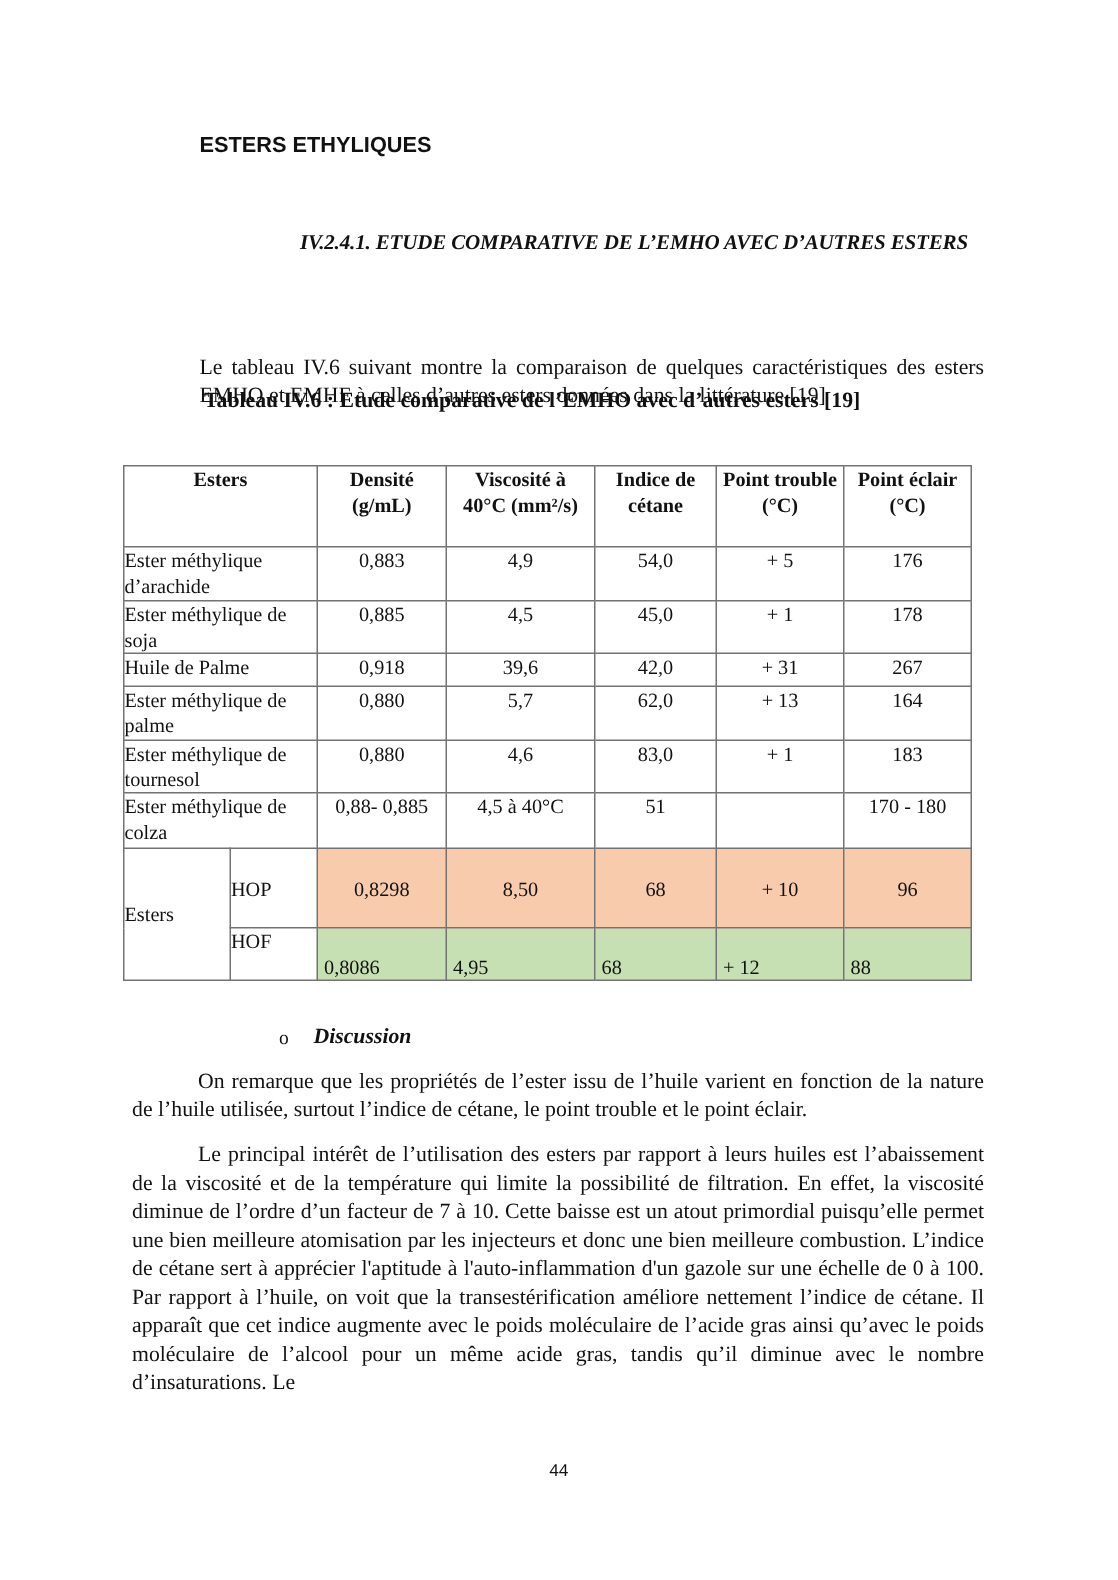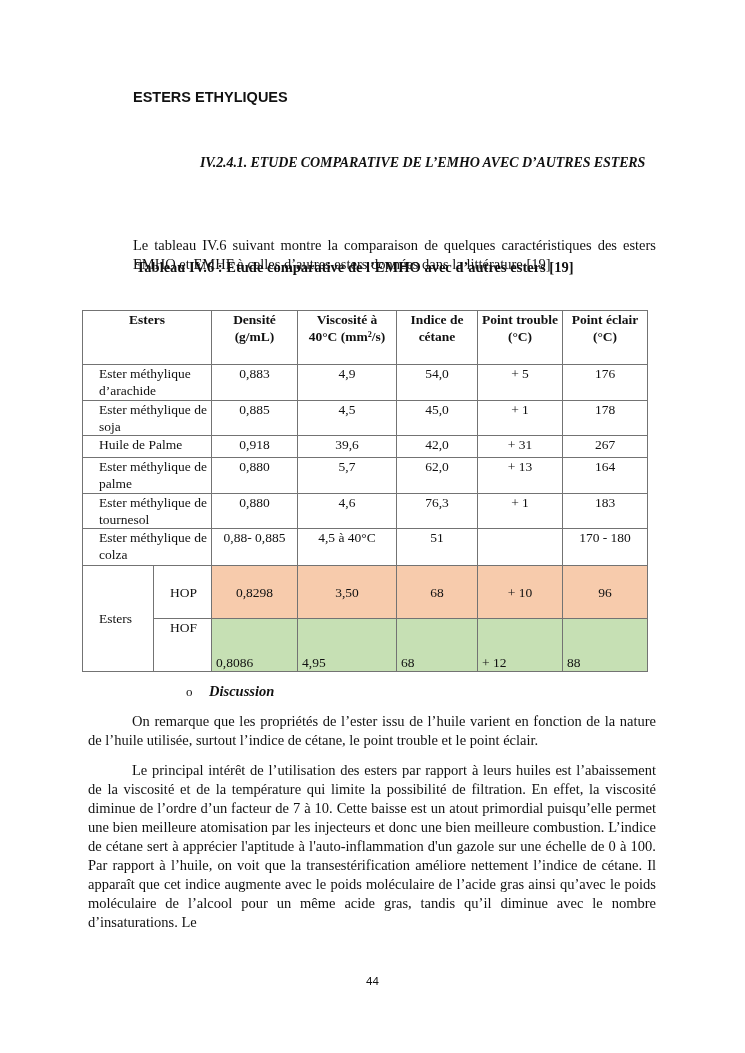--- a/index.html
+++ b/index.html
@@ -14,21 +14,21 @@
         font-style:italic; font-size:14px; letter-spacing:-0.1px; }
   .intro { left:133px; top:193px; width:523px; font-family:"Liberation Serif",serif;
            font-size:14.5px; line-height:19px; text-align:justify;margin-top:43px; }
   .caption { left:136px; top:259px; font-family:"Liberation Serif",serif; font-weight:bold;
              font-size:14.5px; }
   table.t { position:absolute; left:82px; top:310px; border-collapse:collapse;
             font-family:"Liberation Serif",serif; font-size:13.5px; line-height:17px; }
   table.t td, table.t th { border:1px solid #737373; padding:0 4px; vertical-align:top; }
   table.t th { font-weight:bold; text-align:center; }
   table.t td.num { text-align:center; }
-  table.t td.name { text-align:left; padding-left:16px;margin-left:16px; }
+  table.t td.name { text-align:left; padding-left:0;margin-left:16px; }
   .hop td.c { background:#f7cbac; vertical-align:middle; text-align:center;margin-left:41px; }
   .hof td.c { background:#c6e0b4; vertical-align:bottom; }
   .bullet { left:186px; top:684px; font-family:"Liberation Serif",serif; font-size:13px; }
   .disc { left:209px; top:683px; font-family:"Liberation Serif",serif; font-weight:bold;
           font-style:italic; font-size:14.5px; }
   .para { left:88px; width:568px; font-family:"Liberation Serif",serif; font-size:14.5px;
           line-height:19px; text-align:justify; text-indent:44px; }
   .p1 { top:712px; }
   .p2 { top:761px; }
   .pagenum { left:0; width:745px; top:975px; text-align:center;
@@ -95,42 +95,42 @@
     <td class="num">0,880</td>
     <td class="num">5,7</td>
     <td class="num">62,0</td>
     <td class="num">+ 13</td>
     <td class="num">164</td>
   </tr>
   <tr style="height:35px">
     <td colspan="2" class="name">Ester méthylique de tournesol</td>
     <td class="num">0,880</td>
     <td class="num">4,6</td>
-    <td class="num">76,3</td>
+    <td class="num">83,0</td>
     <td class="num">+ 1</td>
     <td class="num">183</td>
   </tr>
   <tr style="height:37px">
     <td colspan="2" class="name">Ester méthylique de colza</td>
     <td class="num">0,88- 0,885</td>
     <td class="num">4,5 à 40°C</td>
     <td class="num">51</td>
     <td class="num"></td>
     <td class="num">170 - 180</td>
   </tr>
   <tr class="hop" style="height:53px">
     <td rowspan="2" class="name" style="vertical-align:middle;">Esters</td>
     <td class="name" style="vertical-align:middle;">HOP</td>
     <td class="c">0,8298</td>
-    <td class="c">3,50</td>
+    <td class="c">8,50</td>
     <td class="c">68</td>
     <td class="c">+ 10</td>
     <td class="c">96</td>
   </tr>
-  <tr class="hof" style="height:53px">
+  <tr class="hof" style="height:35px">
     <td class="name">HOF</td>
     <td class="c">0,8086</td>
     <td class="c">4,95</td>
     <td class="c">68</td>
     <td class="c">+ 12</td>
     <td class="c">88</td>
   </tr>
 </tbody>
   </table>
 

